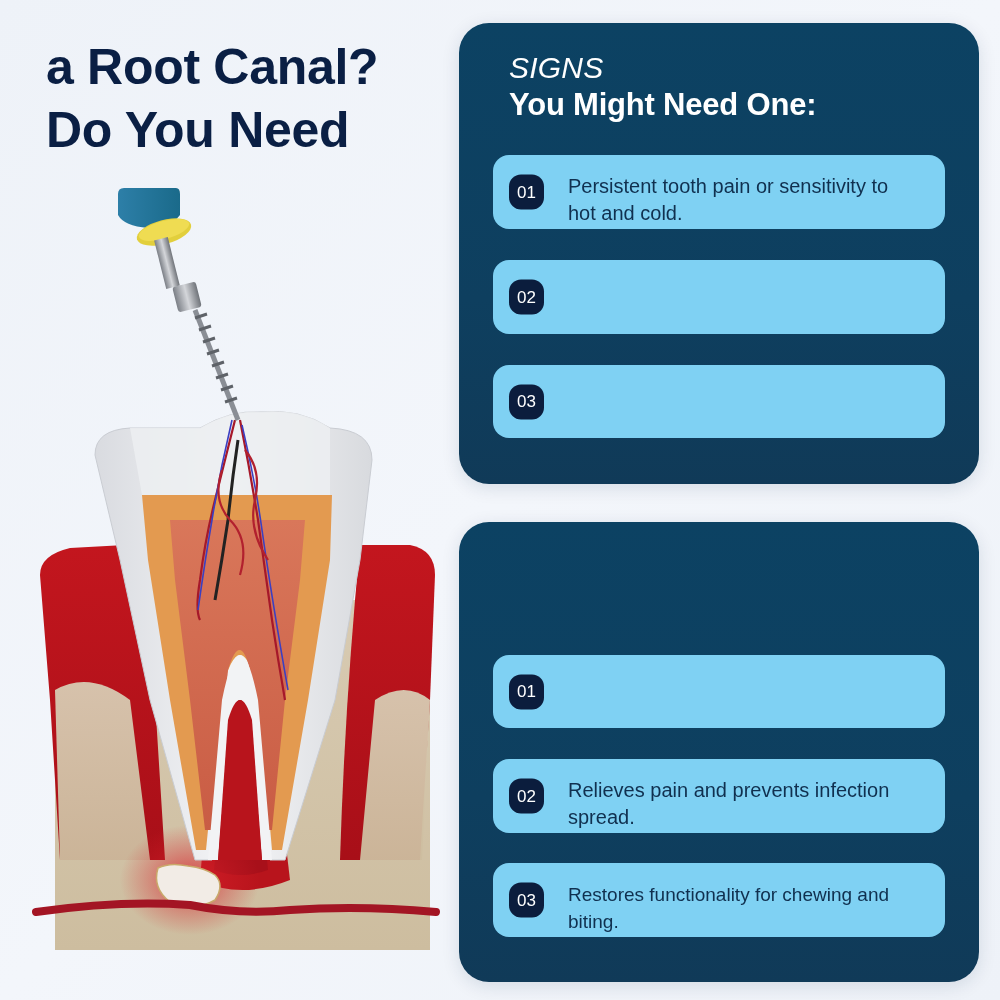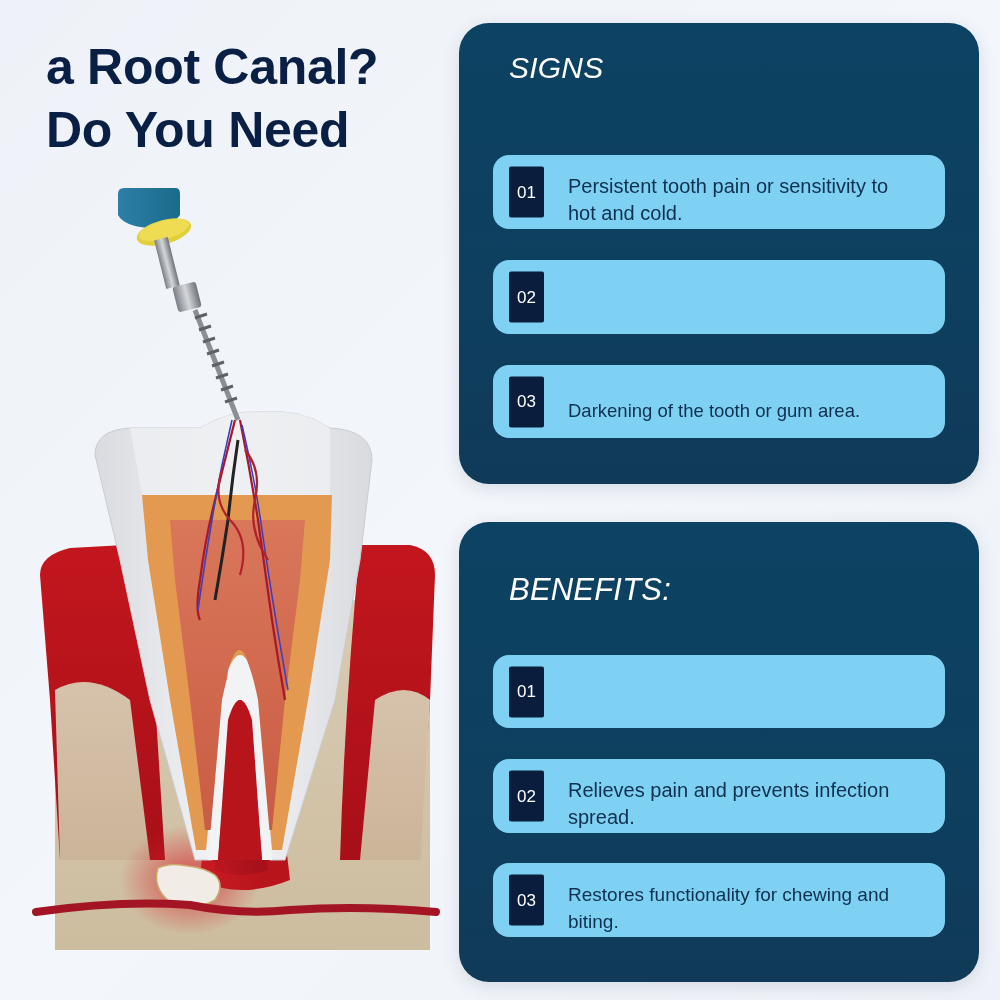--- a/index.html
+++ b/index.html
@@ -63,23 +63,23 @@
       left: 34px; width: 452px; height: 74px;
       background: #7fd1f3;
       border-radius: 16px;
       display: flex;
       align-items: center;
     }
     .badge {
       position: absolute;
       left: 16px; top: 50%;
       transform: translateY(-50%);
-      width: 35px; height: 51px;
+      width: 35px; height: 35px;
       background: #0b1d3d;
-      border-radius: 2px;
+      border-radius: 12px;
       color: #ffffff;
       font-size: 17px;
       display: flex; align-items: center; justify-content: center;
     }
     .item-text {
       position: absolute;
       left: 75px; right: 30px;
       top: 50%; transform: translateY(-50%);
       color: #10304f;
       font-size: 20px;
@@ -191,36 +191,35 @@
       <rect x="160" y="238" width="14" height="50" fill="url(#metalGrad)" transform="rotate(-14 167 263)"></rect>
       <rect x="175" y="284" width="24" height="26" rx="3" fill="url(#metalGrad)" transform="rotate(-14 187 297)"></rect>
       <path d="M195 310 L238 420" stroke="#8a8e95" stroke-width="5" fill="none"></path>
       <path d="M195 318 l12 -4 M199 330 l12 -4 M203 342 l12 -4 M207 354 l12 -4 M212 366 l12 -4 M216 378 l12 -4 M221 390 l12 -4 M225 402 l12 -4" stroke="#5e6268" stroke-width="3" fill="none"></path>
     </g>
   </svg>
 </div>
 
 <section class="card card-signs">
   <div class="card-kicker">SIGNS</div>
+  <div class="card-heading">You Might Need One:</div>
 
   <div class="item i1">
     <span class="badge">01</span>
     <span class="item-text">Persistent tooth pain or sensitivity to hot and cold.</span>
   </div>
   <div class="item i2">
     <span class="badge">02</span>
   </div>
   <div class="item i3">
     <span class="badge">03</span>
-    <span class="item-text single">Darkening of the tooth or gum area.</span>
   </div>
 </section>
 
 <section class="card card-benefits">
-  <div class="card-kicker">BENEFITS:</div>
 
   <div class="item i1">
     <span class="badge">01</span>
   </div>
   <div class="item i2">
     <span class="badge">02</span>
     <span class="item-text">Relieves pain and prevents infection spread.</span>
   </div>
   <div class="item i3">
     <span class="badge">03</span>

